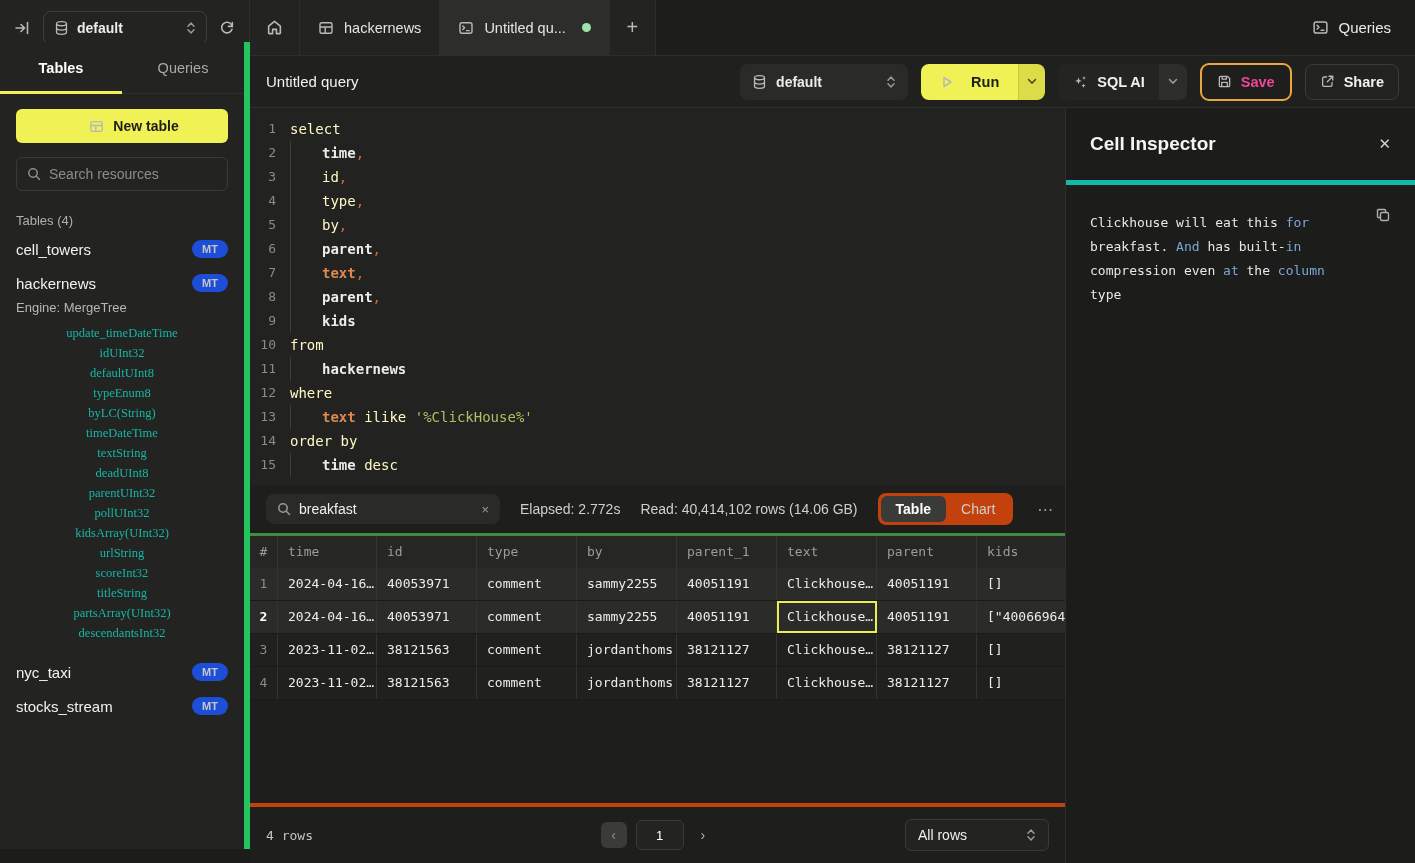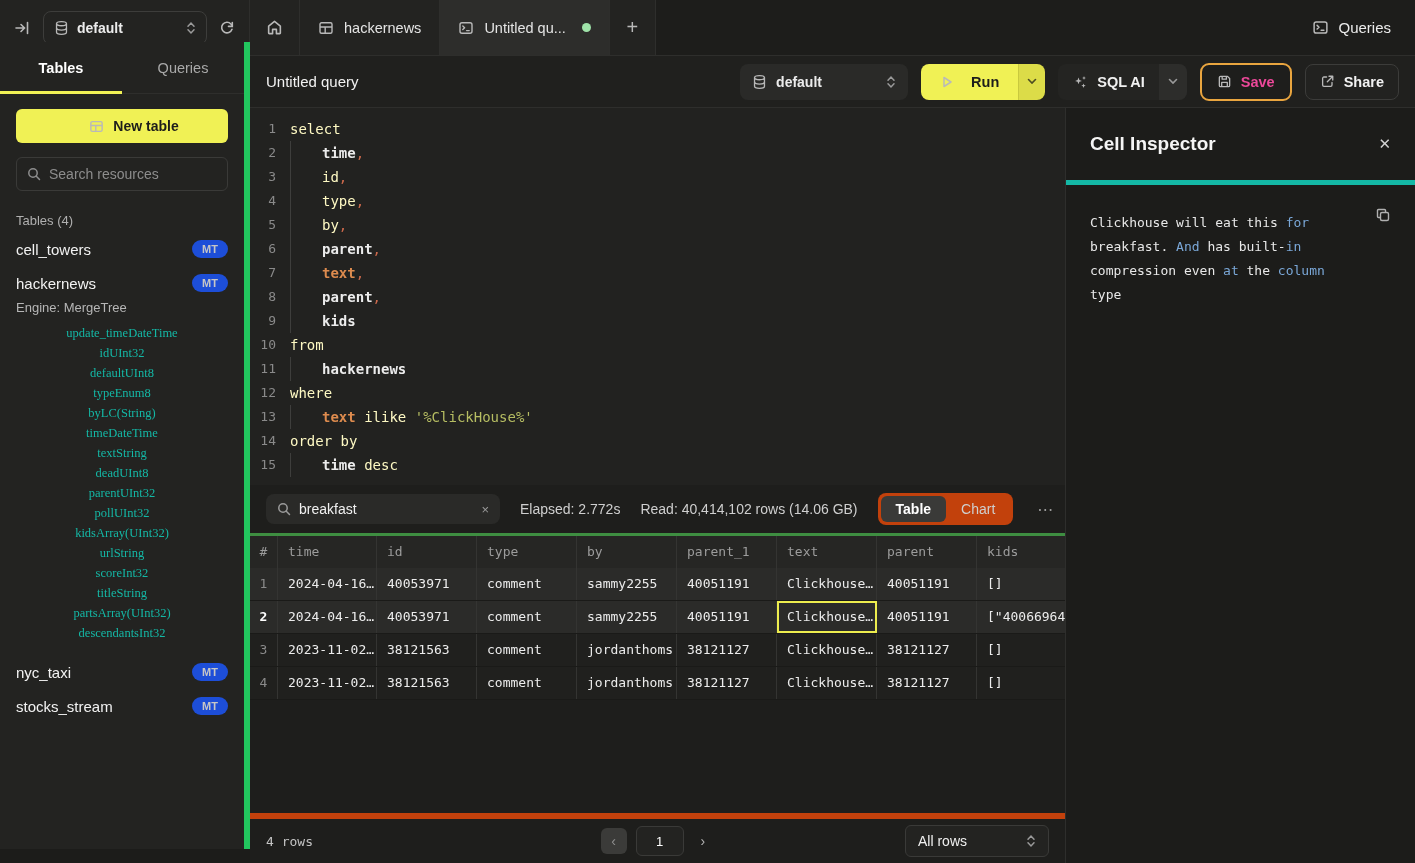--- a/index.html
+++ b/index.html
@@ -84,21 +84,21 @@
   .grid-header .hcell:first-child { padding-left:0; text-align:center; }
   .grid-header .hcell:last-child { border-right:none; }
   .grid-row { height:33px; font-family:"DejaVu Sans Mono", monospace; font-size:13px; color:#ececec; background:#20201e; border-bottom:1px solid #1a1a18; }
   .grid-row.hl { background:#2b2b29; }
   .grid-row .cell { line-height:32px; padding-left:10px; border-right:1px solid #343432; overflow:hidden; white-space:nowrap; position:relative; }
   .grid-row .cell:last-child { border-right:none; }
   .grid-row .rownum { text-align:center; padding-left:0; color:#8a8a8a; }
   .grid-row.selrow .rownum { color:#ffffff; font-weight:bold; }
   .cell.selected { outline:2px solid #eded4e; outline-offset:-2px; }
 
-  .res-footer { position:absolute; bottom:0; left:0; right:0; height:50px; border-top:6px solid #c2410c; display:flex; align-items:center; padding:0 16px; }
+  .res-footer { position:absolute; bottom:0; left:0; right:0; height:60px; border-top:4px solid #c2410c; display:flex; align-items:center; padding:0 16px; }
   .rows-count { font-family:"DejaVu Sans Mono", monospace; font-size:13px; color:#c4c4c4; }
   .pager { position:absolute; left:50%; transform:translateX(-57px); display:flex; align-items:center; gap:9px; }
   .pg-prev { width:26px; height:26px; background:#3b3b39; border-radius:6px; display:flex; align-items:center; justify-content:center; color:#8f8f8f; font-size:14px; }
   .pg-input { width:48px; height:30px; background:#232321; border:1px solid #3a3a38; border-radius:6px; text-align:center; color:#ffffff; font-size:13px; font-family:"Liberation Sans", sans-serif; outline:none; }
   .pg-next { color:#b4b4b4; font-size:14px; padding:0 8px; }
   .rows-select { margin-left:auto; width:144px; height:32px; background:#232321; border:1px solid #3a3a38; border-radius:6px; display:flex; align-items:center; justify-content:space-between; padding:0 12px; color:#f0f0f0; font-size:14px; }
 
   
   .inspector { position:absolute; left:1065px; top:108px; width:350px; height:755px; background:#1c1c1a; border-left:1px solid #2e2e2c; }
   .insp-header { height:77px; display:flex; align-items:center; padding:0 24px; border-bottom:5px solid #14b8a6; }

